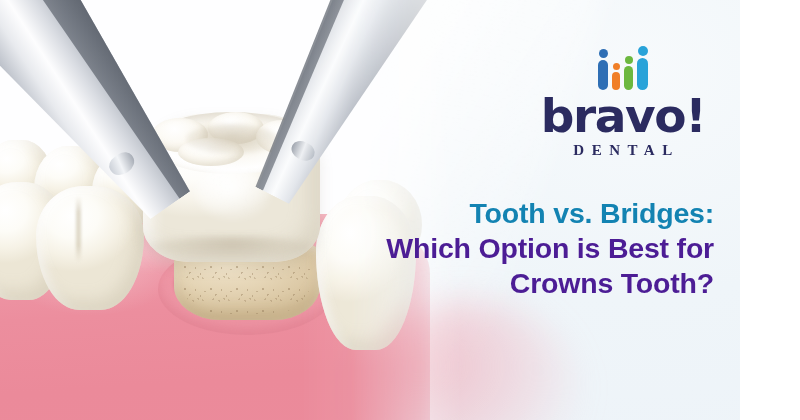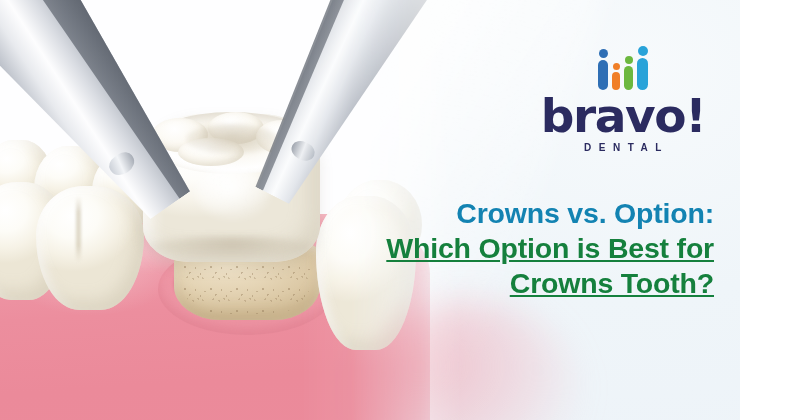--- a/index.html
+++ b/index.html
@@ -313,23 +313,23 @@
 
   .logo-word {
     font-family: "DejaVu Sans", sans-serif;
     font-weight: 700;
     font-size: 47px;
     line-height: 0.95;
     letter-spacing: -1.4px;
     color: #2b2b60;
   }
   .logo-sub {
-    font-family: Liberation Sans, sans-serif;
+    font-family: Liberation Serif, serif;
     font-weight: 700;
-    font-size: 10px;
+    font-size: 15px;
     letter-spacing: 7.5px;
     color: #2b2b60;
     margin-top: 3px;
     padding-left: 7px;
   }
 
   
   .headline {
     position: absolute;
     right: 26px;
@@ -339,21 +339,21 @@
   }
   .headline .line {
     font-family: "Liberation Sans", sans-serif;
     font-weight: 700;
     font-size: 28.5px;
     line-height: 35px;
     letter-spacing: -0.2px;
     white-space: nowrap;
   }
   .line-accent { color: #1383b2; }
-  .line-main   { color: #15803d; text-decoration: underline; }
+  .line-main   { color: #4c1d95; }
 </style>
 </head>
 <body>
 
 <div id="banner">
 
   <div class="bg-base"></div>
   <div class="bg-sheen"></div>
   <div class="bg-gum-bleed"></div>
 
@@ -414,18 +414,18 @@
         <div class="fig">
           <div class="fig-head" style="width: 10px; height: 10px; background: rgb(41, 163, 217);"></div>
           <div class="fig-body" style="width: 11px; height: 32px; background: rgb(41, 163, 217);"></div>
         </div>
       </div>
     <div class="logo-word">bravo!</div>
     <div class="logo-sub">DENTAL</div>
   </div>
 
   <div class="headline">
-    <div class="line line-accent">Crowns vs. Option:</div>
+    <div class="line line-accent">Tooth vs. Bridges:</div>
     <div class="line line-main">Which Option is Best for</div>
     <div class="line line-main">Crowns Tooth?</div>
   </div>
 
 </div>
 
 </body></html>

